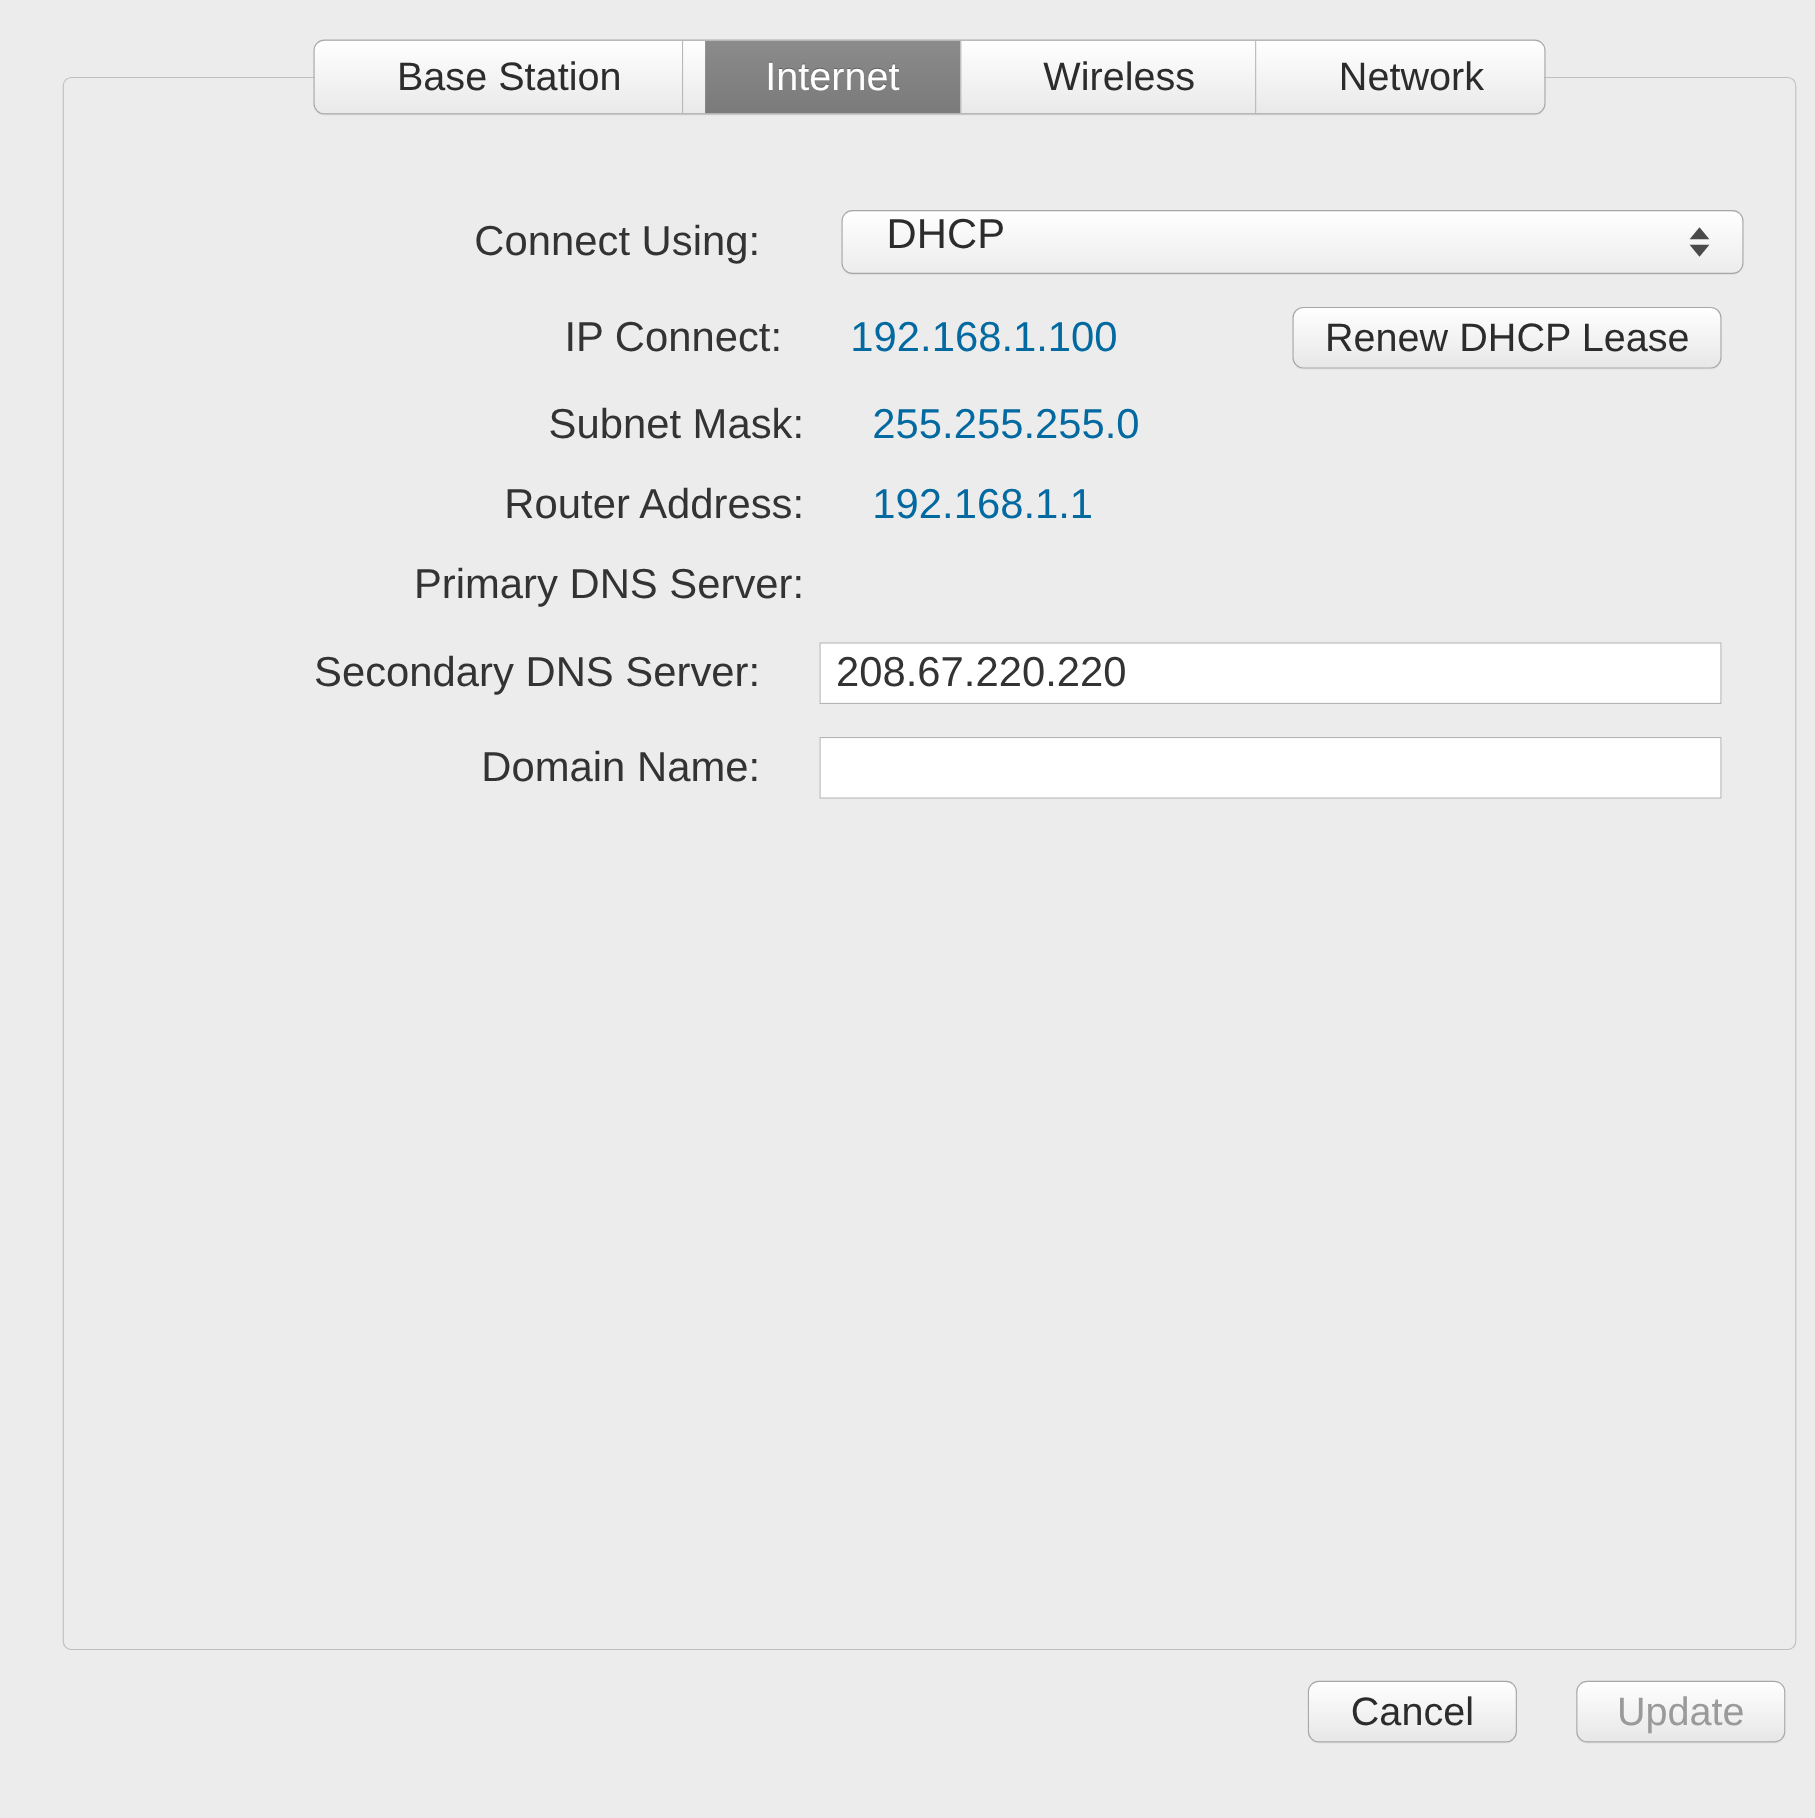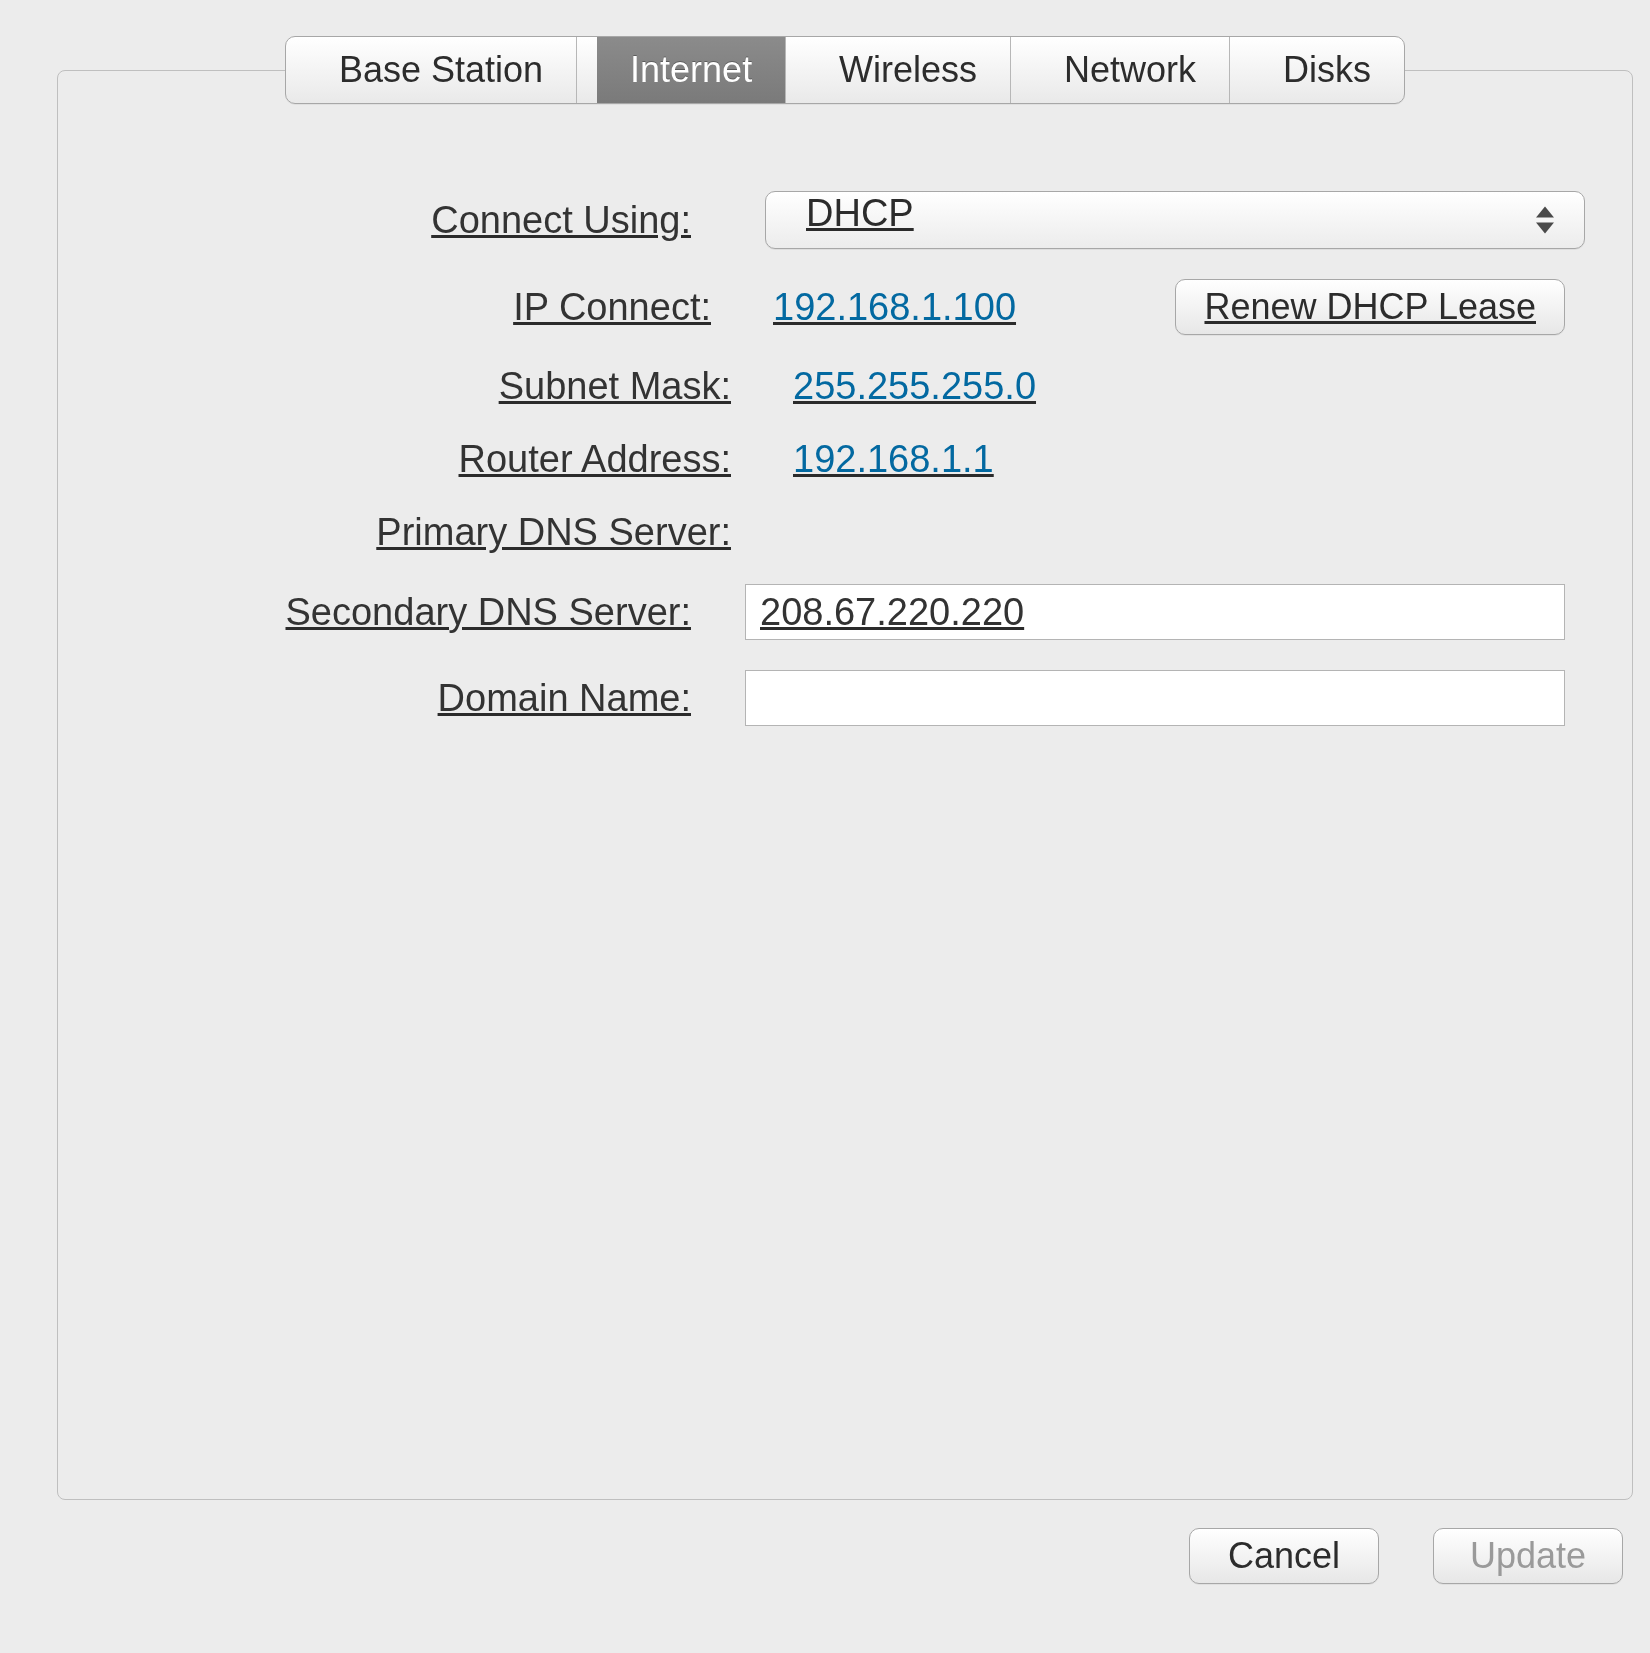--- a/index.html
+++ b/index.html
@@ -62,21 +62,20 @@
       height: 1430px;
       background: #ececec;
       border: 1.5px solid #bfbfbf;
       border-radius: 8px;
       padding-top: 120px;
     }
 
     .form {
       width: 1400px;
       margin: 0 auto;
-      text-decoration: underline;
     }
 
     .row {
       display: flex;
       align-items: center;
       width: 100%;
       margin-bottom: 30px;
     }
 
     .label {
@@ -192,21 +191,20 @@
 </head>
 <body>
 
 <div class="canvas">
 
   <div class="tab-bar">
     <div class="tab-item">Base Station</div>
     <div class="tab-item selected">Internet</div>
     <div class="tab-item">Wireless</div>
     <div class="tab-item">Network</div>
-    <div class="tab-item">Disks</div>
   </div>
 
   <div class="pane">
     <div class="form">
 
       <div class="row">
         <div class="label">Connect Using:</div>
         <div class="value-cell">
           <div class="popup">
             <div class="popup-inner">

